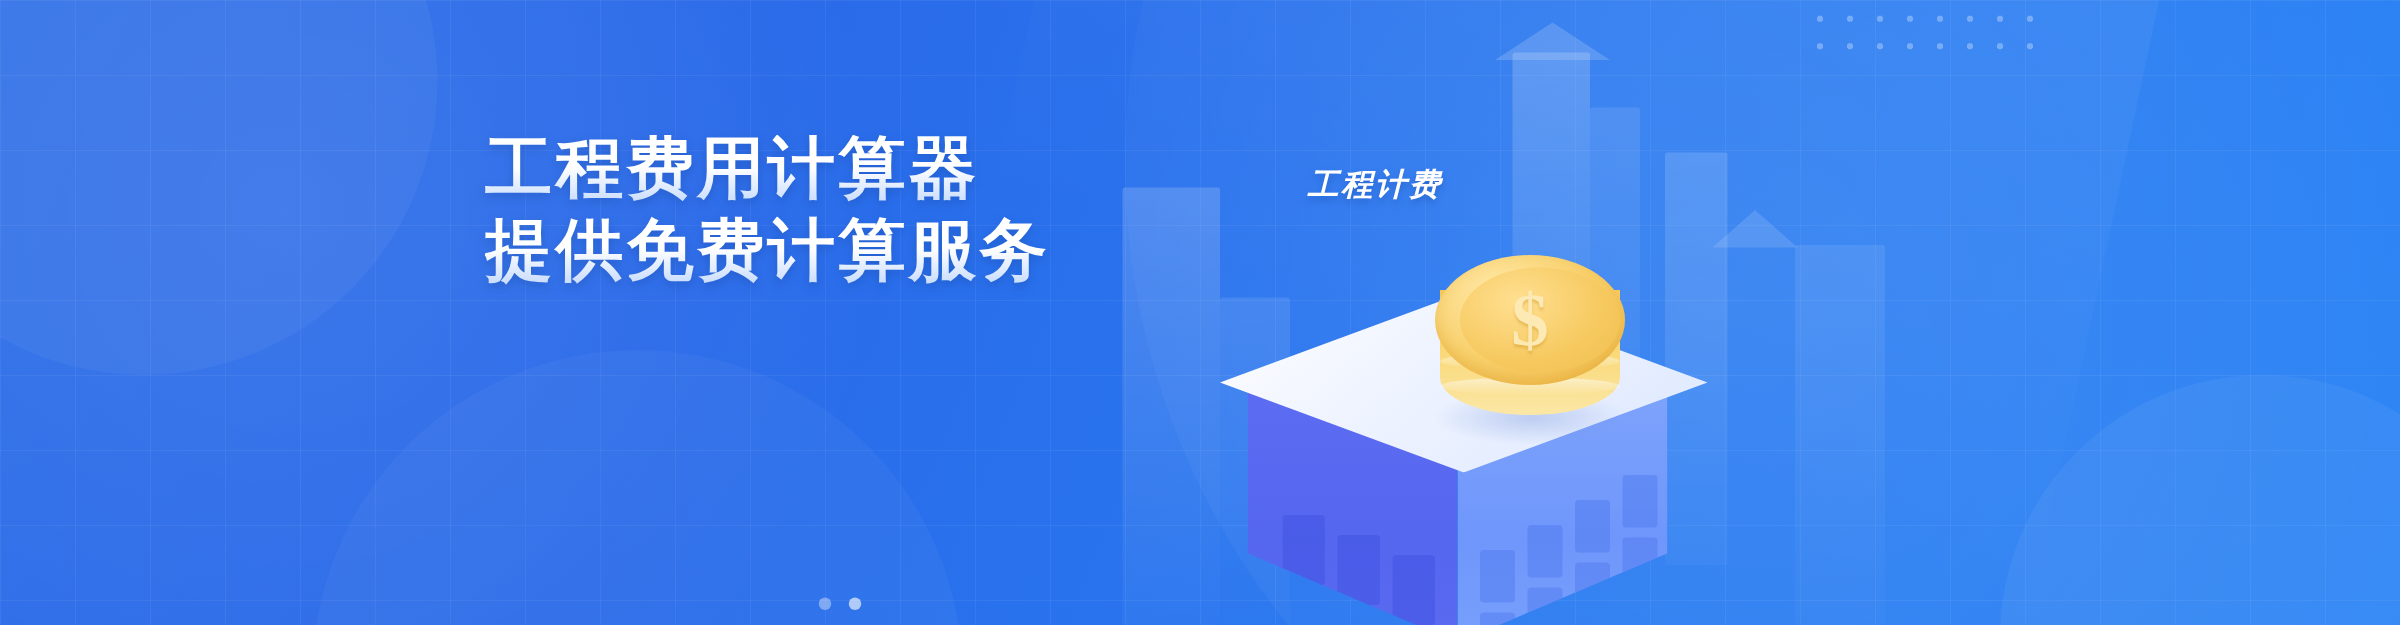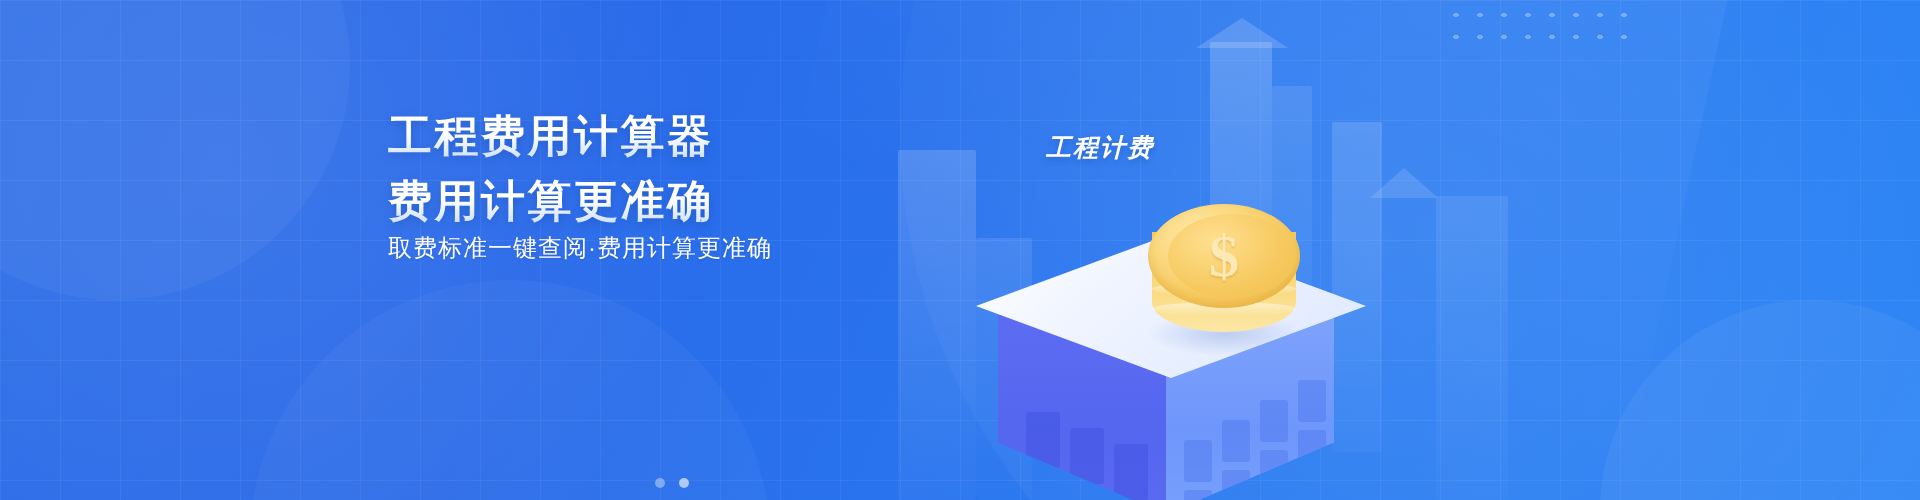--- a/index.html
+++ b/index.html
@@ -62,21 +62,21 @@
     position:absolute; right:286px; top:4px;
     width:190px; height:44px;
     background-image: radial-gradient(rgba(255,255,255,.30) 2.6px, transparent 2.7px);
     background-size: 24px 22px;
   }
 
   
   .copy { position:absolute; left:388px; top:108px; width:760px; }
 
   .headline {
-    font-size:44px;
+    font-size:54px;
     line-height:55px;
     font-weight:bold;
     letter-spacing:2.5px;
     background: linear-gradient(180deg, #ffffff 0%, #ffffff 46%, #dce9ff 80%, #c7dbfb 100%);
     -webkit-background-clip:text;
     background-clip:text;
     color:transparent;
     -webkit-text-fill-color:transparent;
     filter: drop-shadow(0 3px 4px rgba(16,58,140,.30));
     white-space:nowrap;
@@ -216,22 +216,21 @@
   <div class="bg-wash-left"></div>
   <div class="bg-circle-a"></div>
   <div class="bg-circle-b"></div>
   <div class="bg-sheen"></div>
   <div class="bg-diag"></div>
   <div class="bg-circle-c"></div>
   <div class="dot-grid"></div>
 
   <div class="copy">
     <div class="headline">工程费用计算器</div>
-    <div class="headline headline-2">费用计算更准确</div>
-    <div class="subline" style="margin-top:0">取费标准一键查阅·费用计算更准确</div>
+    <div class="headline headline-2">提供免费计算服务</div>
   </div>
 
   <div class="art">
 
     <div class="tower t1"></div>
     <div class="tower t2"></div>
     <div class="t-roof r2"></div>
     <div class="tower t3"></div>
     <div class="tower t4"></div>
     <div class="t-roof r1"></div>

